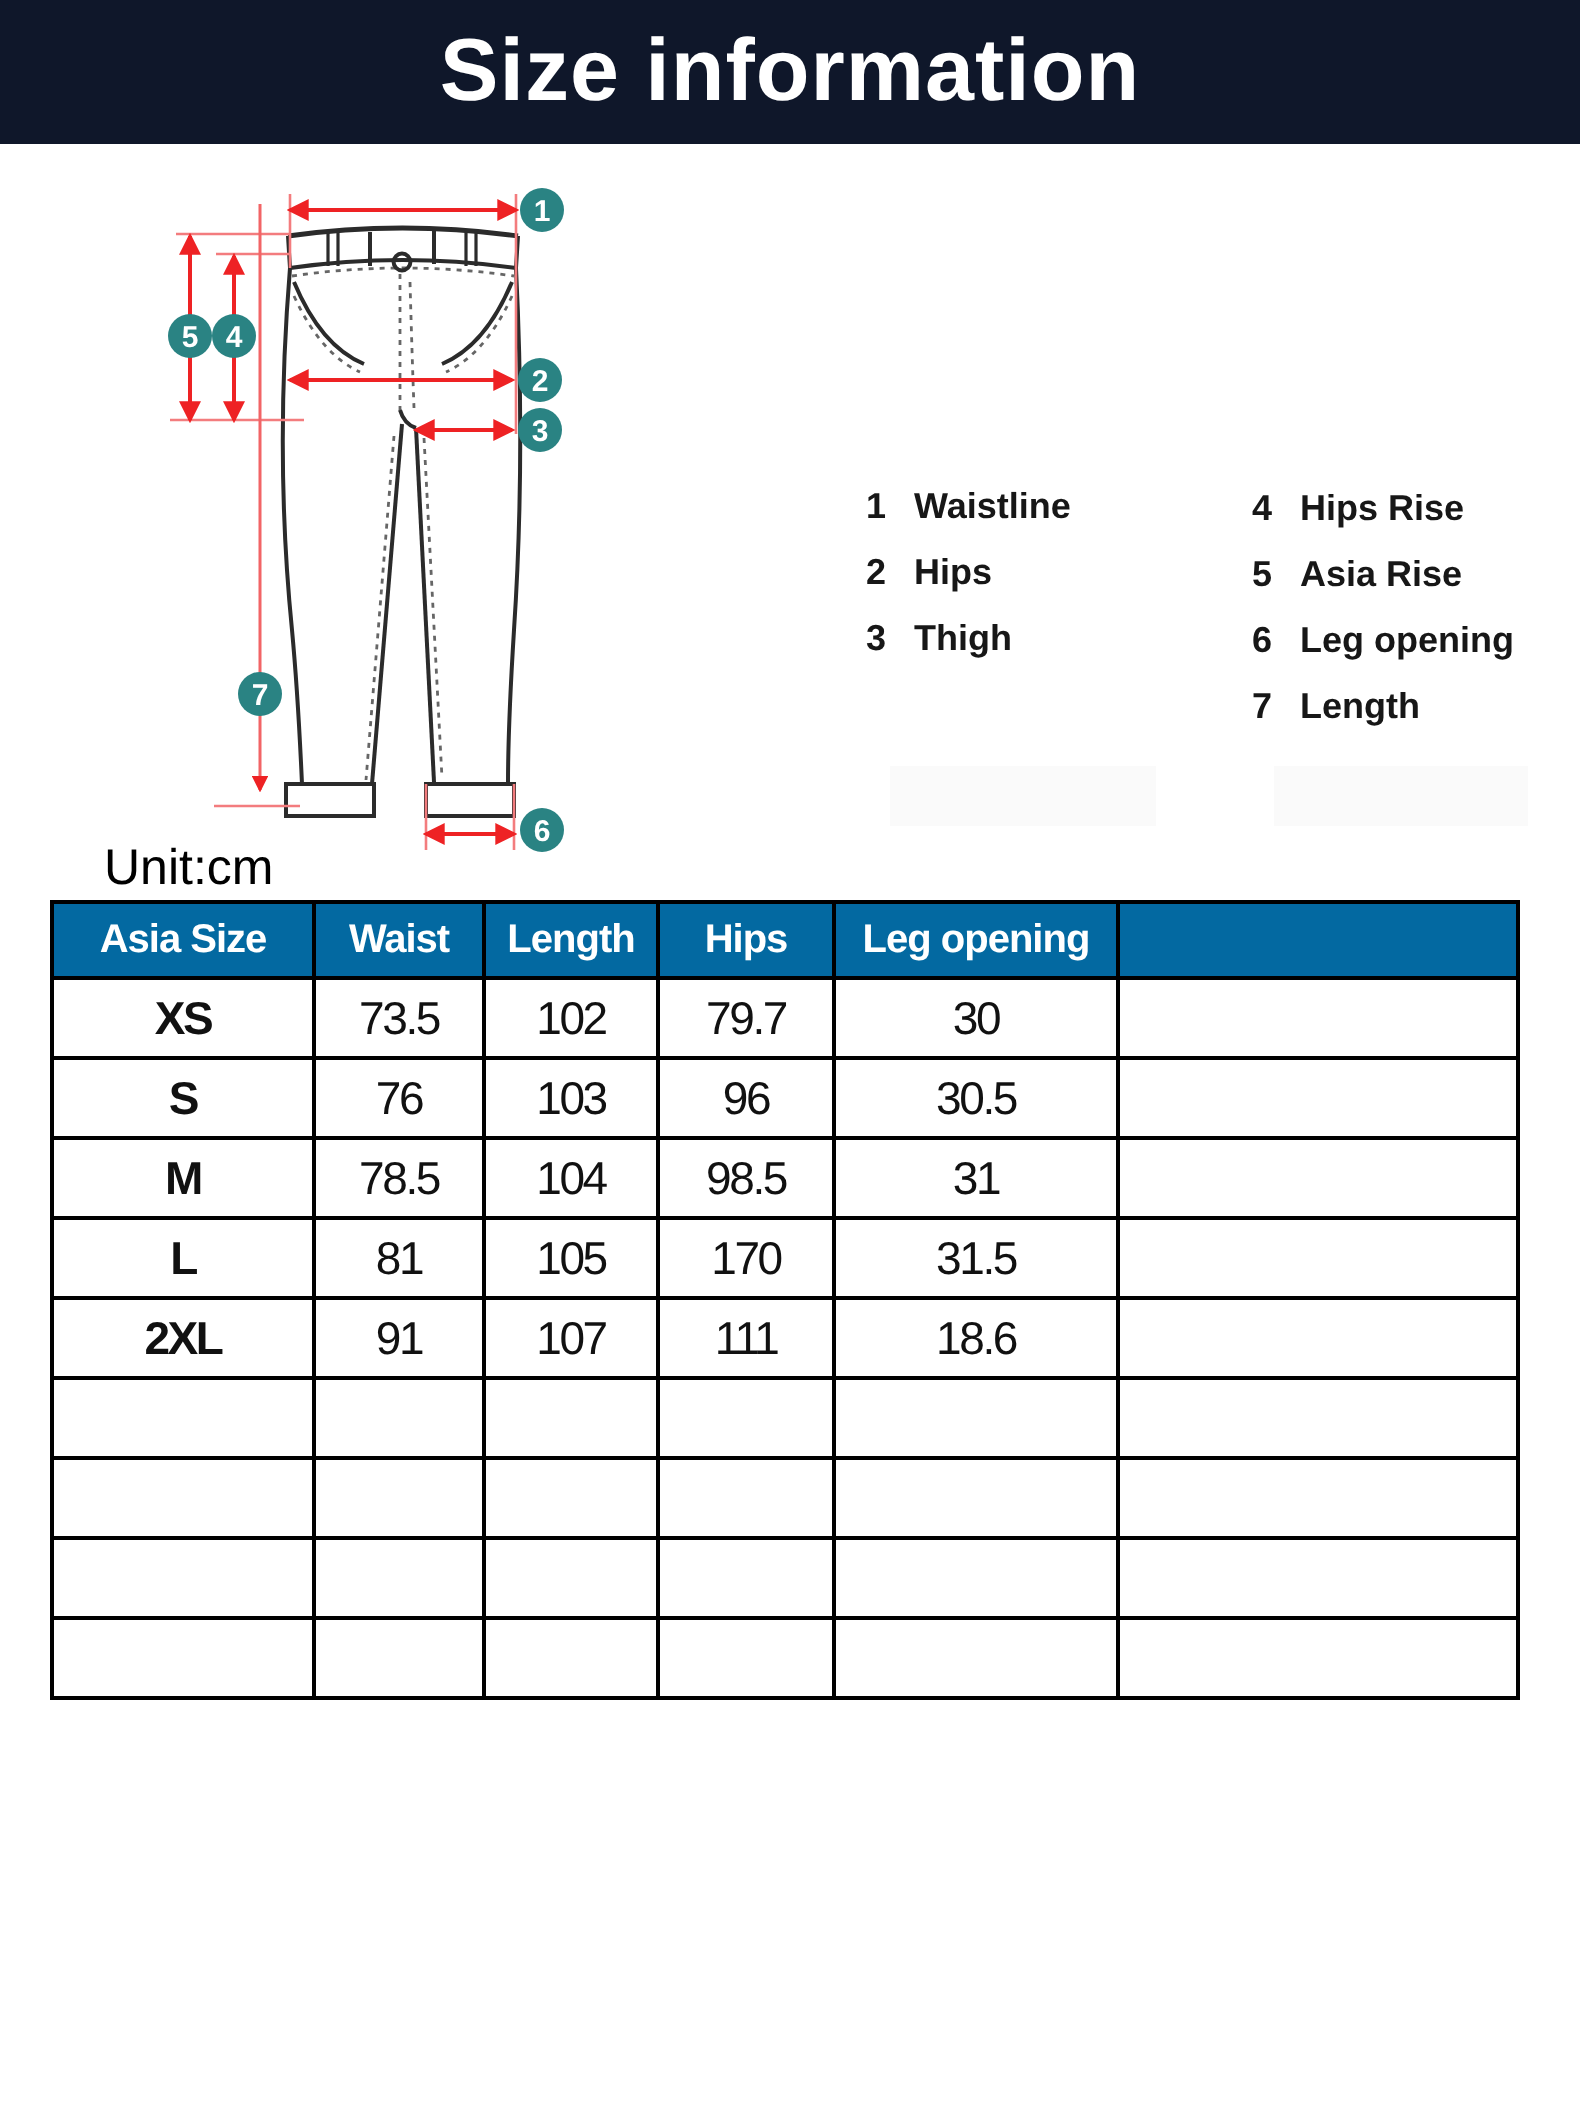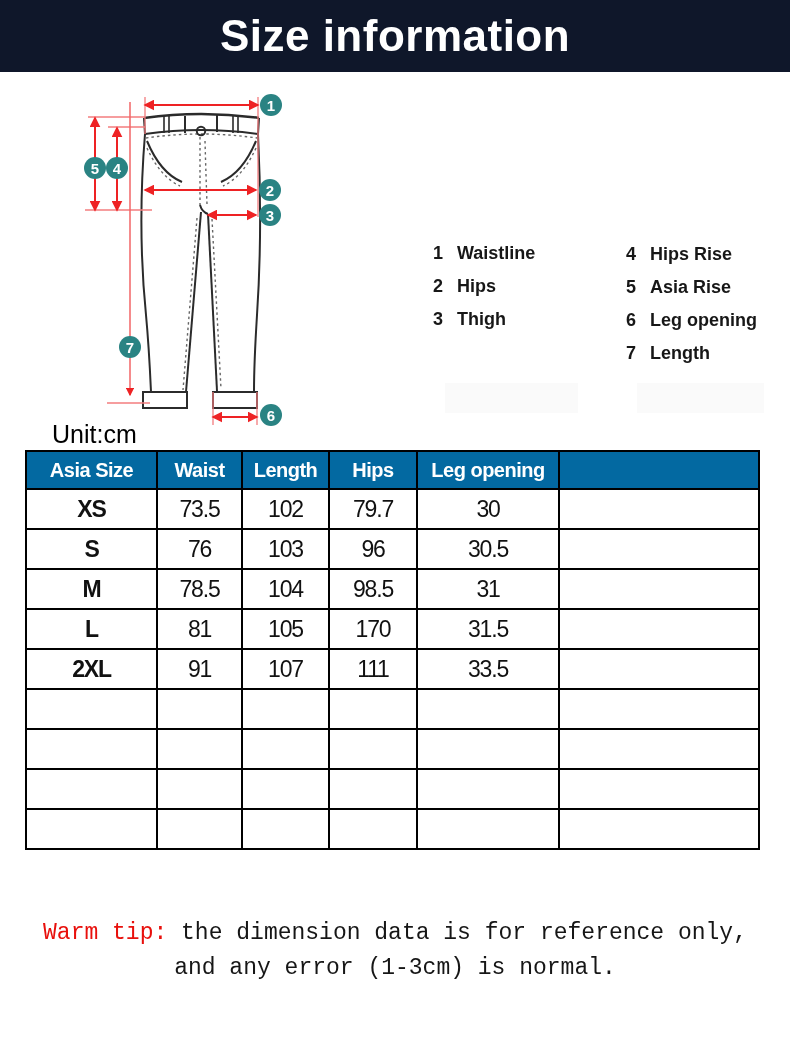--- a/index.html
+++ b/index.html
@@ -227,21 +227,21 @@
           <td>105</td>
           <td>170</td>
           <td>31.5</td>
           <td></td>
         </tr>
         <tr>
           <td class="size-cell">2XL</td>
           <td>91</td>
           <td>107</td>
           <td>111</td>
-          <td>33.5</td>
+          <td>18.6</td>
           <td></td>
         </tr>
         <tr class="empty-row">
           <td></td>
           <td></td>
           <td></td>
           <td></td>
           <td></td>
           <td></td>
         </tr>
@@ -265,18 +265,14 @@
           <td></td>
           <td></td>
           <td></td>
           <td></td>
           <td></td>
           <td></td>
         </tr>
       </tbody>
   </table>
 
-  <div class="warm-tip">
-    <div><span class="wt-red">Warm tip:</span><span> the dimension data is for reference only,</span></div>
-    <div>and any error (1-3cm) is normal.</div>
-  </div>
 
 </div>
 
 </body></html>

